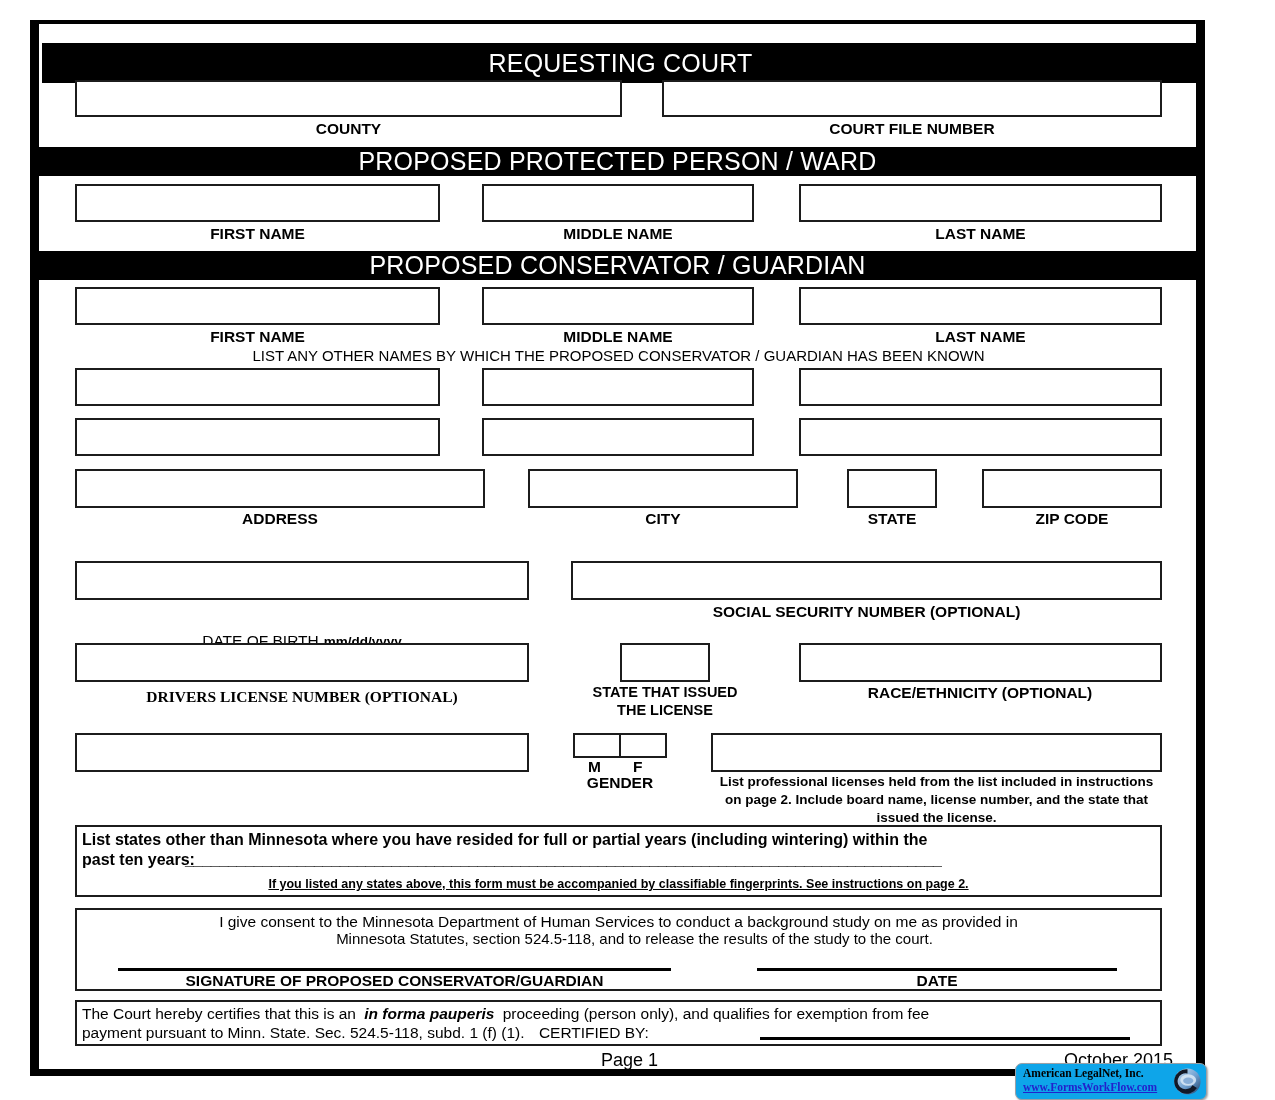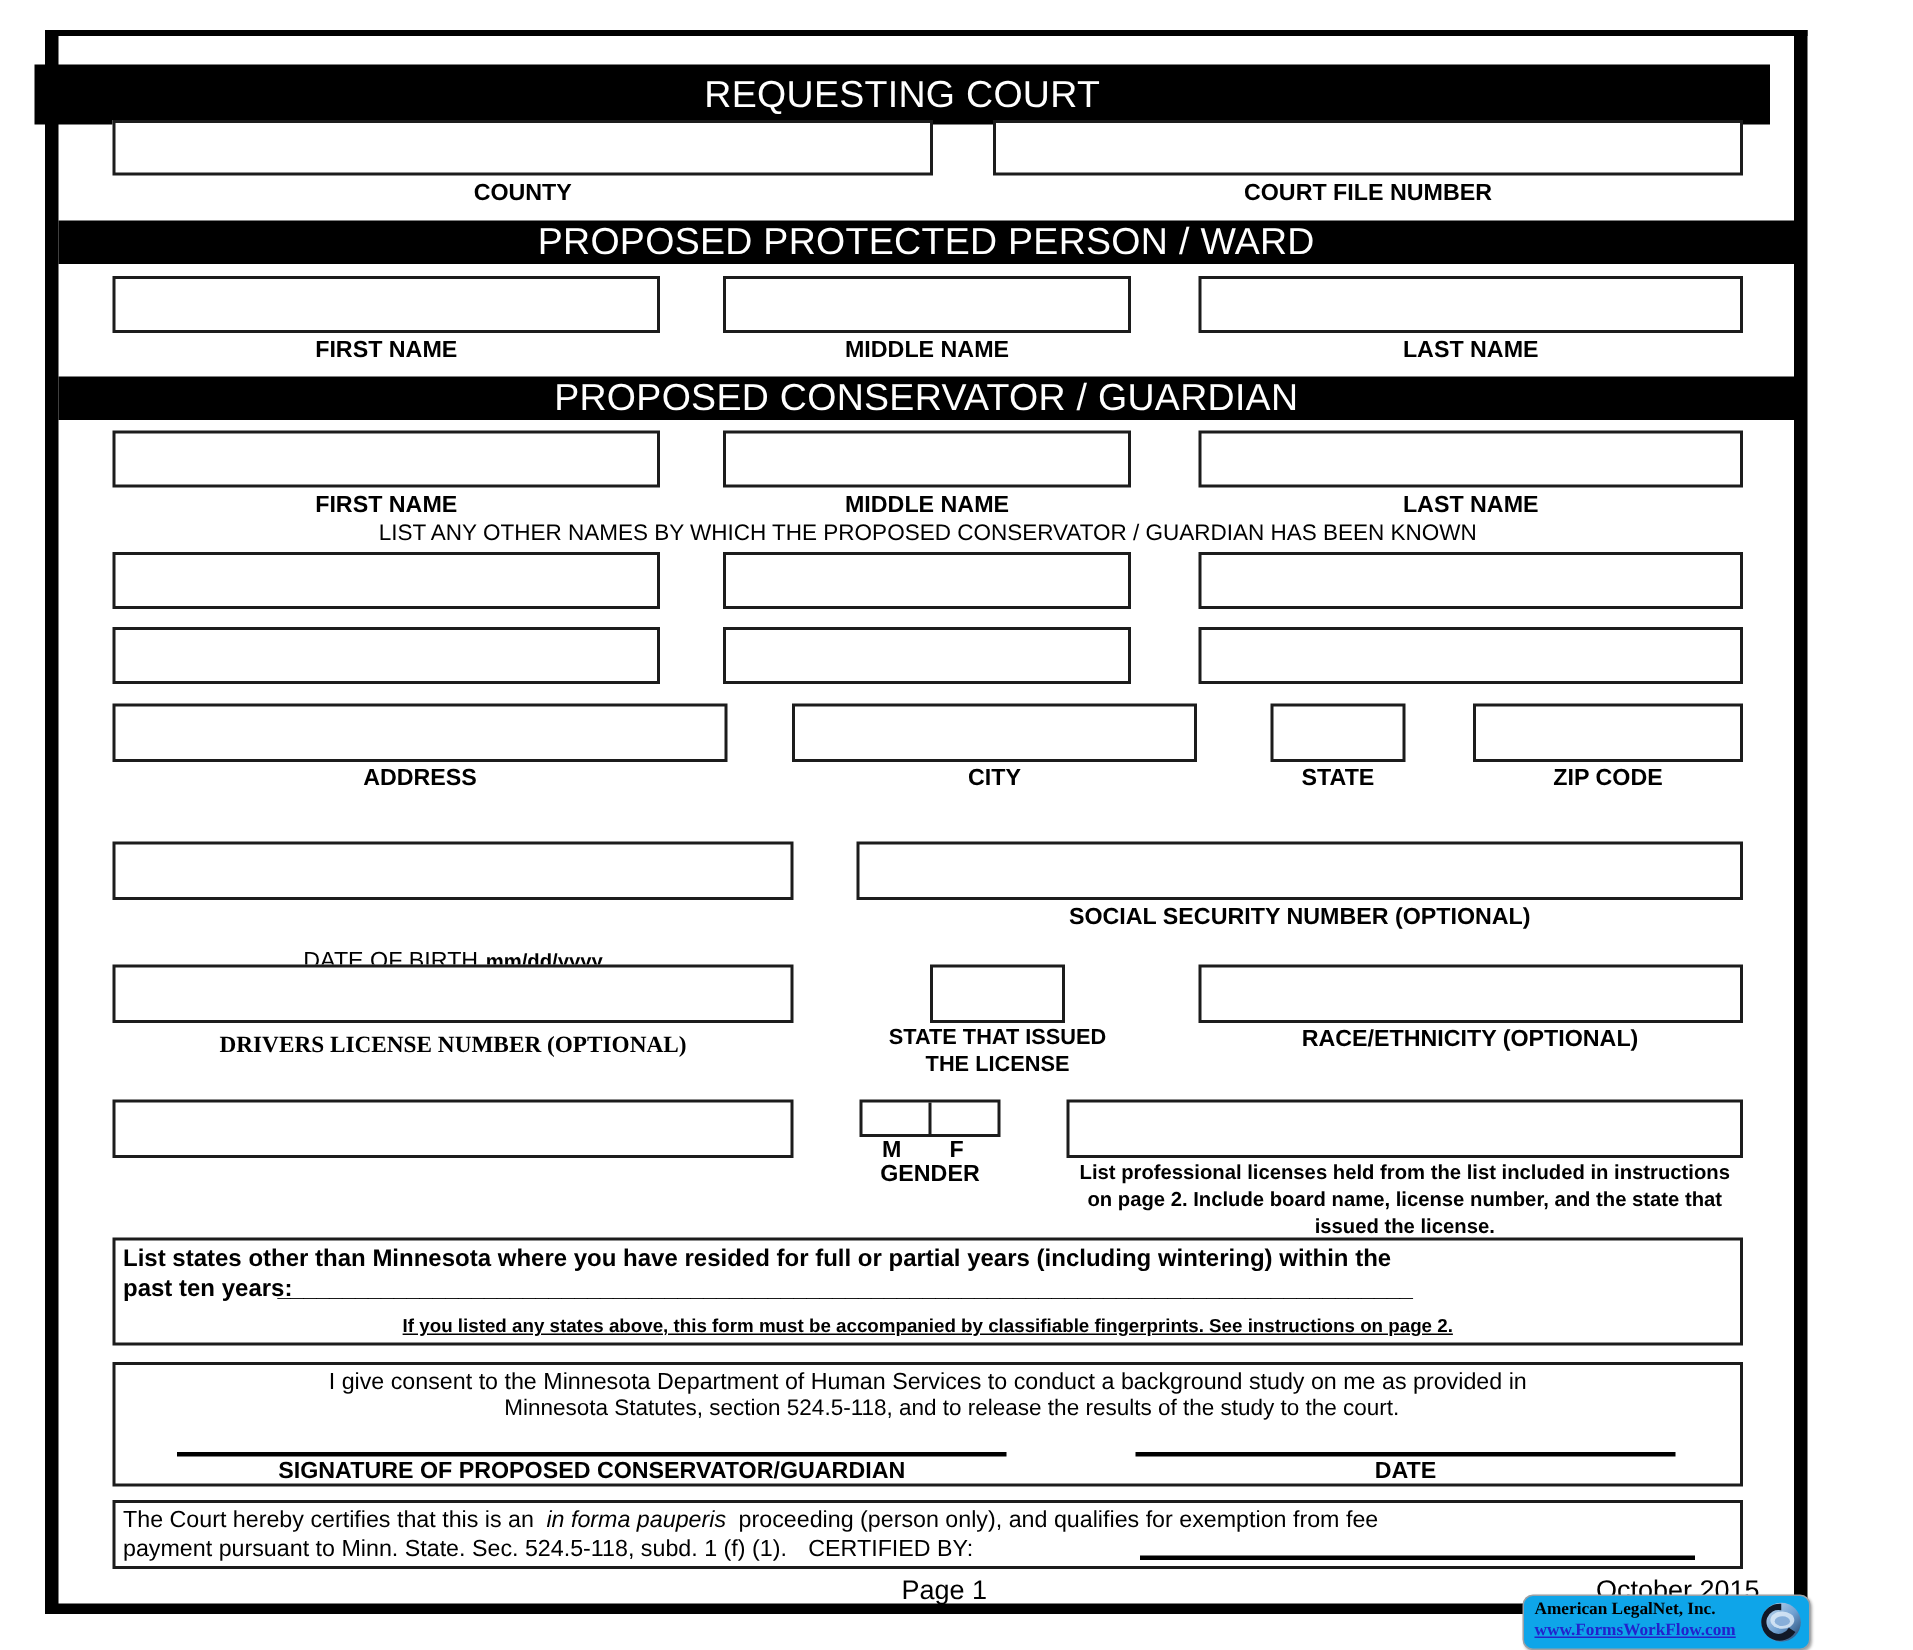--- a/index.html
+++ b/index.html
@@ -141,21 +141,21 @@
   }
 </style>
 </head>
 <body>
 
 <div id="page">
 
   <div class="frame"></div>
   <div class="frame-bottom"></div>
 
-  <div class="bar" style="left:23px; top:43px; width:1157px; height:40px; font-size:25px;">
+  <div class="bar" style="left:42px; top:43px; width:1157px; height:40px; font-size:25px;">
     <span>REQUESTING COURT</span>
   </div>
 
   <div class="box" style="left:75px; top:80px; width:547px; height:37px;"></div>
   <div class="t b ctr" style="left:75px; top:120px; width:547px; font-size:15.5px;">COUNTY</div>
 
   <div class="box" style="left:662px; top:80px; width:500px; height:37px;"></div>
   <div class="t b ctr" style="left:662px; top:120px; width:500px; font-size:15.5px;">COURT FILE NUMBER</div>
 
   <div class="bar" style="left:39px; top:147px; width:1157px; height:29px; font-size:25px;">
@@ -249,21 +249,21 @@
 
   <div class="line" style="left:118px; top:968px; width:553px; height:3px;"></div>
   <div class="t b ctr" style="left:118px; top:972px; width:553px; font-size:15.5px;">SIGNATURE OF PROPOSED CONSERVATOR/GUARDIAN</div>
 
   <div class="line" style="left:757px; top:968px; width:360px; height:3px;"></div>
   <div class="t b ctr" style="left:757px; top:972px; width:360px; font-size:15.5px;">DATE</div>
 
   <div class="blk" style="left:75px; top:1000px; width:1087px; height:46px;"></div>
   <div class="t" style="left:82px; top:1005px; font-size:15.5px;">
     <span>The Court hereby certifies that this is an</span>
-    <span style="font-style:italic; font-weight:normal; margin:0 4px;">in forma pauperis</span>
+    <span style="font-style:italic; font-weight:bold; margin:0 4px;">in forma pauperis</span>
     <span>proceeding (person only), and qualifies for exemption from fee</span>
   </div>
   <div class="t" style="left:82px; top:1024px; font-size:15.5px;">
     <span>payment pursuant to Minn. State. Sec. 524.5-118, subd. 1 (f) (1).</span>
     <span class="b" style="margin-left:10px;">CERTIFIED BY:</span>
   </div>
   <div class="line" style="left:760px; top:1037px; width:370px; height:3px;"></div>
 
   <div class="t" style="left:601px; top:1050px; font-size:18px;">Page 1</div>
   <div class="t" style="left:1064px; top:1050px; font-size:18px;">October 2015</div>

